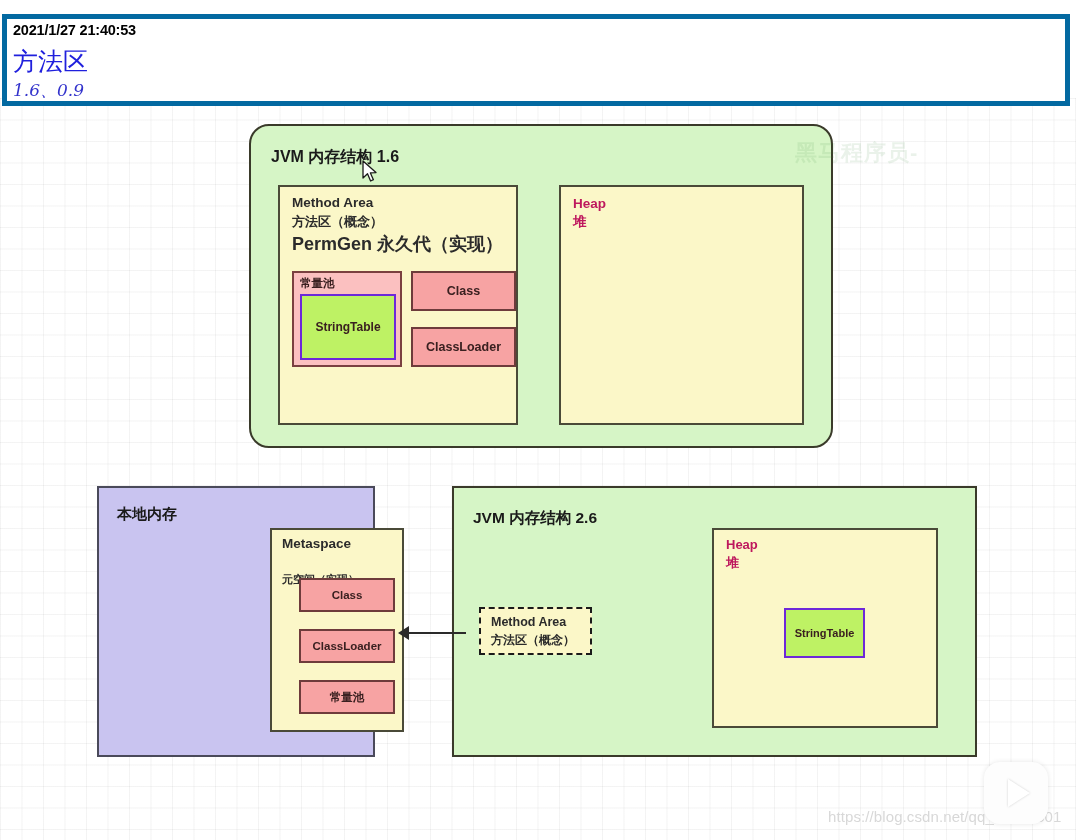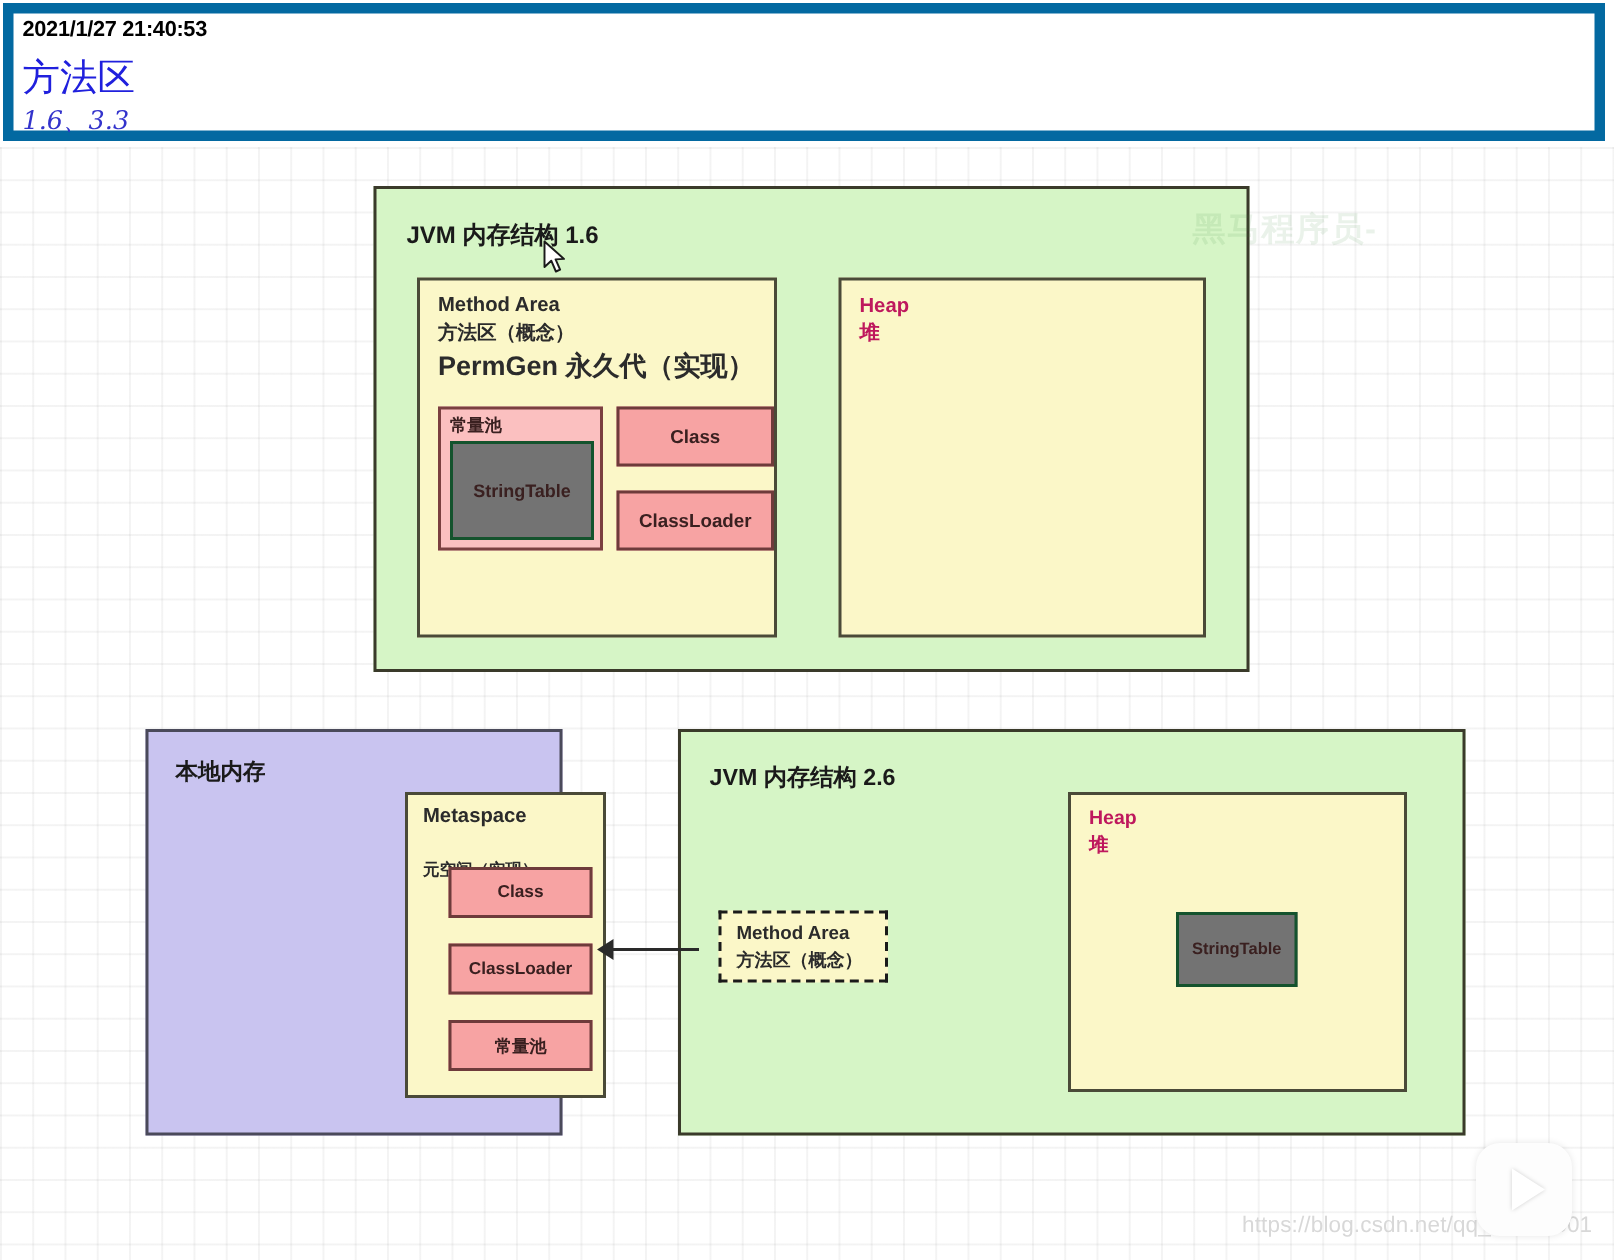--- a/index.html
+++ b/index.html
@@ -28,24 +28,24 @@
       linear-gradient(to right, rgba(150,150,150,0.11) 1px, transparent 1px),
       linear-gradient(to bottom, rgba(150,150,150,0.11) 1px, transparent 1px);
     background-size: 21.5px 21.5px;
     background-position: 0 0;
     pointer-events: none;
   }
 
   
   #header {
     position: absolute;
-    left: 2px; top: 2px;
+    left: 2px; top: 14px;
     width: 1068px;
     height: 92px;
-    border: 7px solid #0369a1;
+    border: 5px solid #0369a1;
     background: #ffffff;
     box-sizing: border-box;
   }
   #header-time {
     position: absolute;
     left: 6px; top: 3px;
     font-size: 14.5px;
     font-weight: bold;
     color: #000000;
     letter-spacing: -0.2px;
@@ -88,22 +88,22 @@
   }
   .pink-box {
     background: #f7a3a3;
     border: 2px solid #6e3b3b;
   }
   .pinklight-box {
     background: #fbc0c0;
     border: 2px solid #7a4040;
   }
   .red-box {
-    background: #737373;
-    border: 2px solid #14532d;
+    background: #bef264;
+    border: 2px solid #6d28d9;
   }
   .dashed-box {
     background: #fbf7c8;
     border: 2px dashed #1a1a1a;
   }
 
   .panel-title {
     position: absolute;
     font-weight: bold;
     color: #1a1a1a;
@@ -215,24 +215,24 @@
 </head>
 <body>
 
 <div id="page">
 
   <div id="grid-bg"></div>
 
   <div id="header">
     <div id="header-time">2021/1/27 21:40:53</div>
     <div id="header-title">方法区</div>
-    <div id="header-sub">1.6、3.3</div>
-  </div>
-
-  <div class="box green-panel" style="left:249px; top:124px; width:584px; height:324px;">
+    <div id="header-sub">1.6、0.9</div>
+  </div>
+
+  <div class="box green-panel" style="left:249px; top:124px; width:584px; height:324px;border-radius:20px;">
     <div class="panel-title" style="left:20px; top:21px; font-size:16px;">JVM 内存结构 1.6</div>
 
     <div class="box yellow-box" style="left:27px; top:59px; width:240px; height:240px;">
       <div class="box-label" style="left:12px; top:8px; font-size:13.5px;">Method Area</div>
       <div class="box-label" style="left:12px; top:26px; font-size:13px;">方法区（概念）</div>
       <div class="box-label" style="left:12px; top:45px; font-size:18px;">PermGen 永久代（实现）</div>
 
       <div class="box pinklight-box" style="left:12px; top:84px; width:110px; height:96px;">
         <div class="box-label" style="left:6px; top:3px; font-size:11.5px; color:#3a2020;">常量池</div>
         <div class="box red-box" style="left:6px; top:21px; width:96px; height:66px;">

